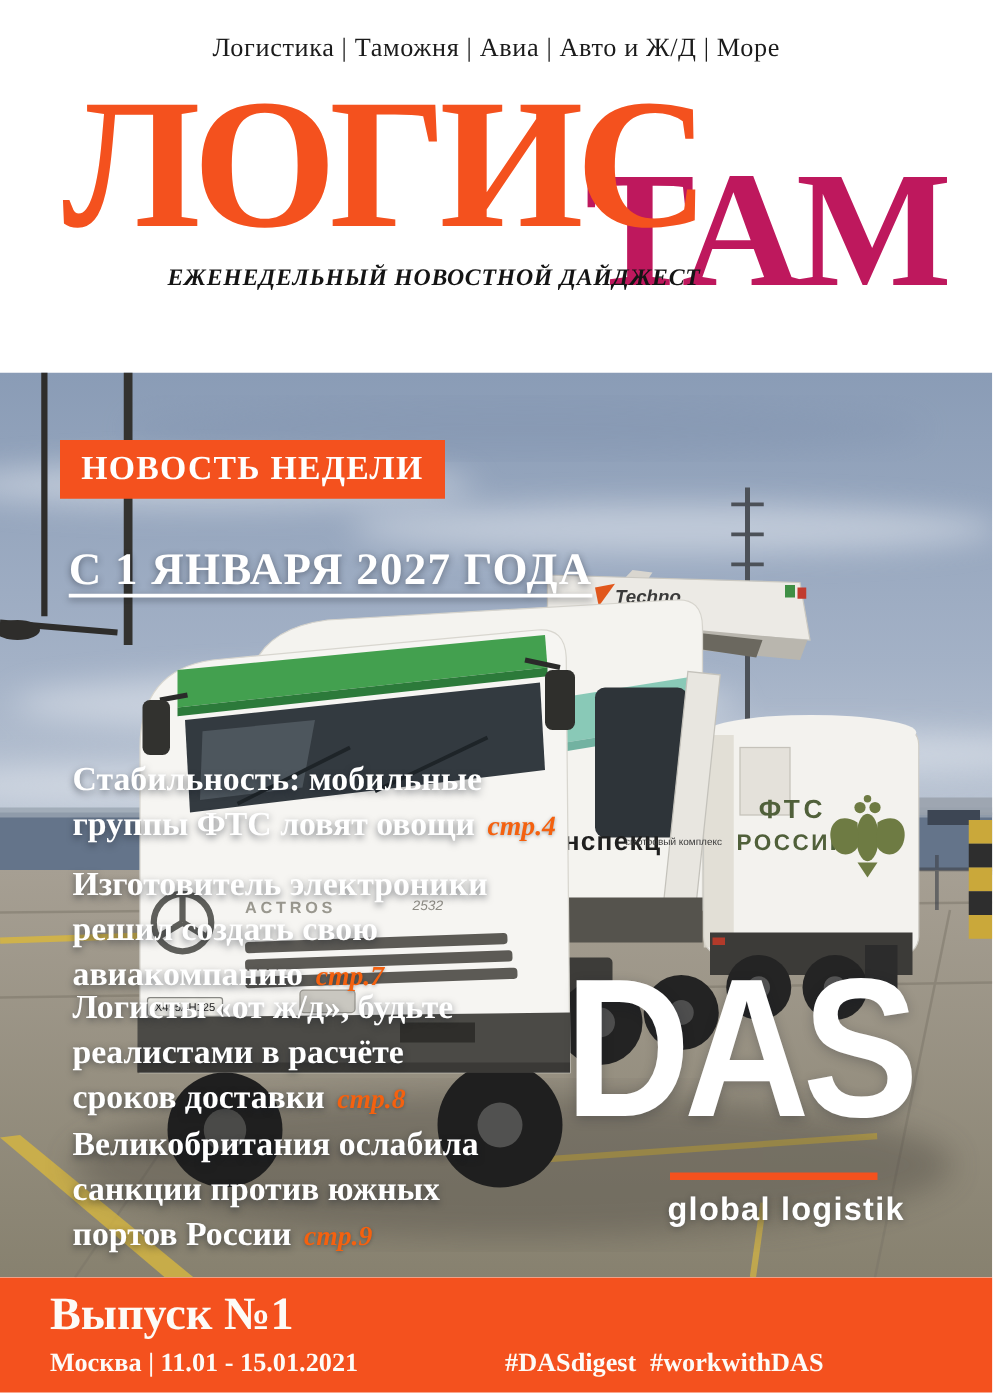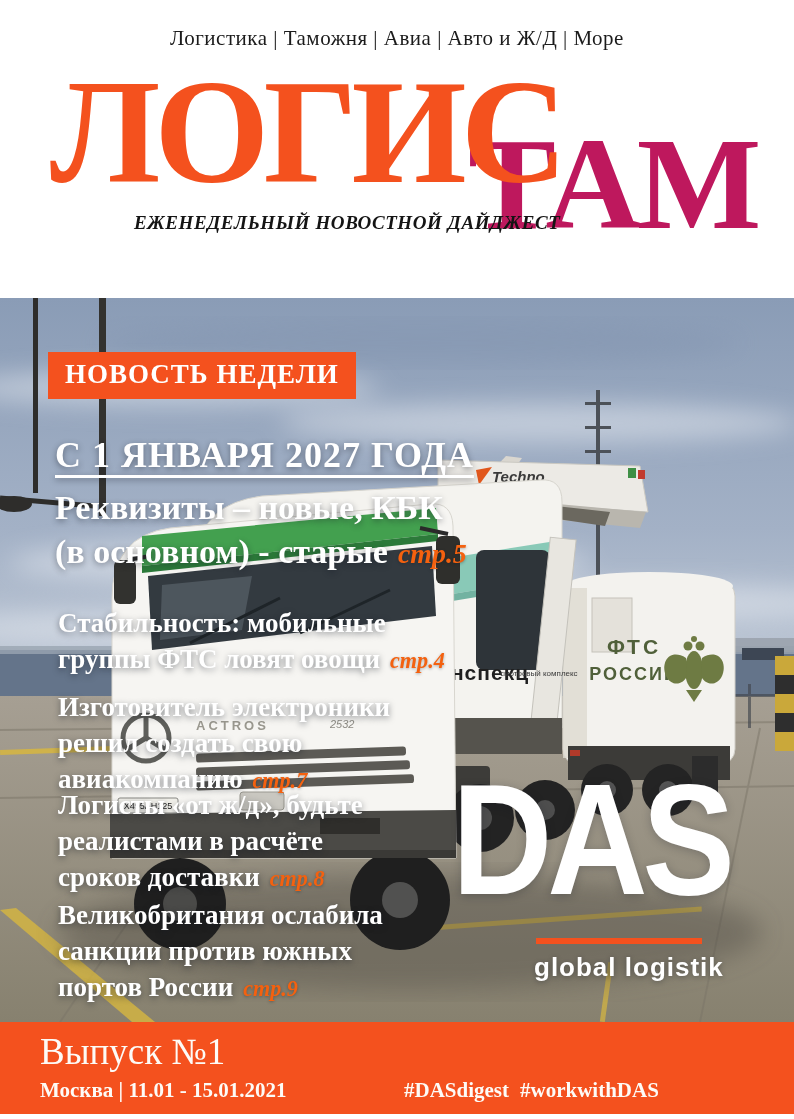--- a/index.html
+++ b/index.html
@@ -75,21 +75,21 @@
     position:absolute; left:534px; top:630px;
     font-family:"Liberation Sans", sans-serif; font-weight:bold;
     font-size:26px; letter-spacing:1px; color:#ffffff;
     text-shadow:0 1px 5px rgba(20,25,35,.35);
   }
   
   .footer { position:absolute; top:1022px; left:0; width:100%; height:97px; background:#ffffff; }
   .footer-bar { position:absolute; top:0; left:0; width:100%; height:92px; background:#F4511E; }
   .issue {
     position:absolute; left:40px; top:8px;
-    font-size:37px; font-weight:normal; color:#fdfbf7;
+    font-size:37px; font-weight:bold; color:#fdfbf7;
   }
   .loc-date {
     position:absolute; left:40px; top:56px;
     font-size:21px; font-weight:bold; color:#fdfbf7;
   }
   .hashtag1 { position:absolute; left:404px; top:56px; font-size:21px; font-weight:bold; color:#fdfbf7; }
   .hashtag2 { position:absolute; left:520px; top:56px; font-size:21px; font-weight:bold; color:#fdfbf7; }
   .svg-label { font-family:"Liberation Sans", sans-serif; }
 </style>
 </head>
@@ -267,22 +267,20 @@
         <rect x="320" y="520" width="60" height="16" fill="#2f2e2b"></rect>
         <rect x="240" y="494" width="44" height="18" rx="3" fill="#c9c7c0" stroke="#9a9890"></rect>
         <rect x="118" y="500" width="60" height="15" rx="2" fill="#f0efe9" stroke="#888884"></rect>
         <text class="svg-label" x="148" y="511" text-anchor="middle" font-size="9" fill="#222">Х495АН125</text>
       </g>
     </svg>
 
     <div class="overlay">
       <div class="badge">НОВОСТЬ НЕДЕЛИ</div>
       <div class="headline">С 1 ЯНВАРЯ 2027 ГОДА</div>
-      <p class="subheadline"><span>Реквизиты – новые, КБК
-(в основном) - старые</span><span class="pageref">стр.5</span></p>
 
       <p class="story story-1"><span>Стабильность: мобильные
 группы ФТС ловят овощи</span><span class="pageref">стр.4</span></p>
       <p class="story story-2"><span>Изготовитель электроники
 решил создать свою
 авиакомпанию</span><span class="pageref">стр.7</span></p>
       <p class="story story-3"><span>Логисты «от ж/д», будьте
 реалистами в расчёте
 сроков доставки</span><span class="pageref">стр.8</span></p>
       <p class="story story-4"><span>Великобритания ослабила

